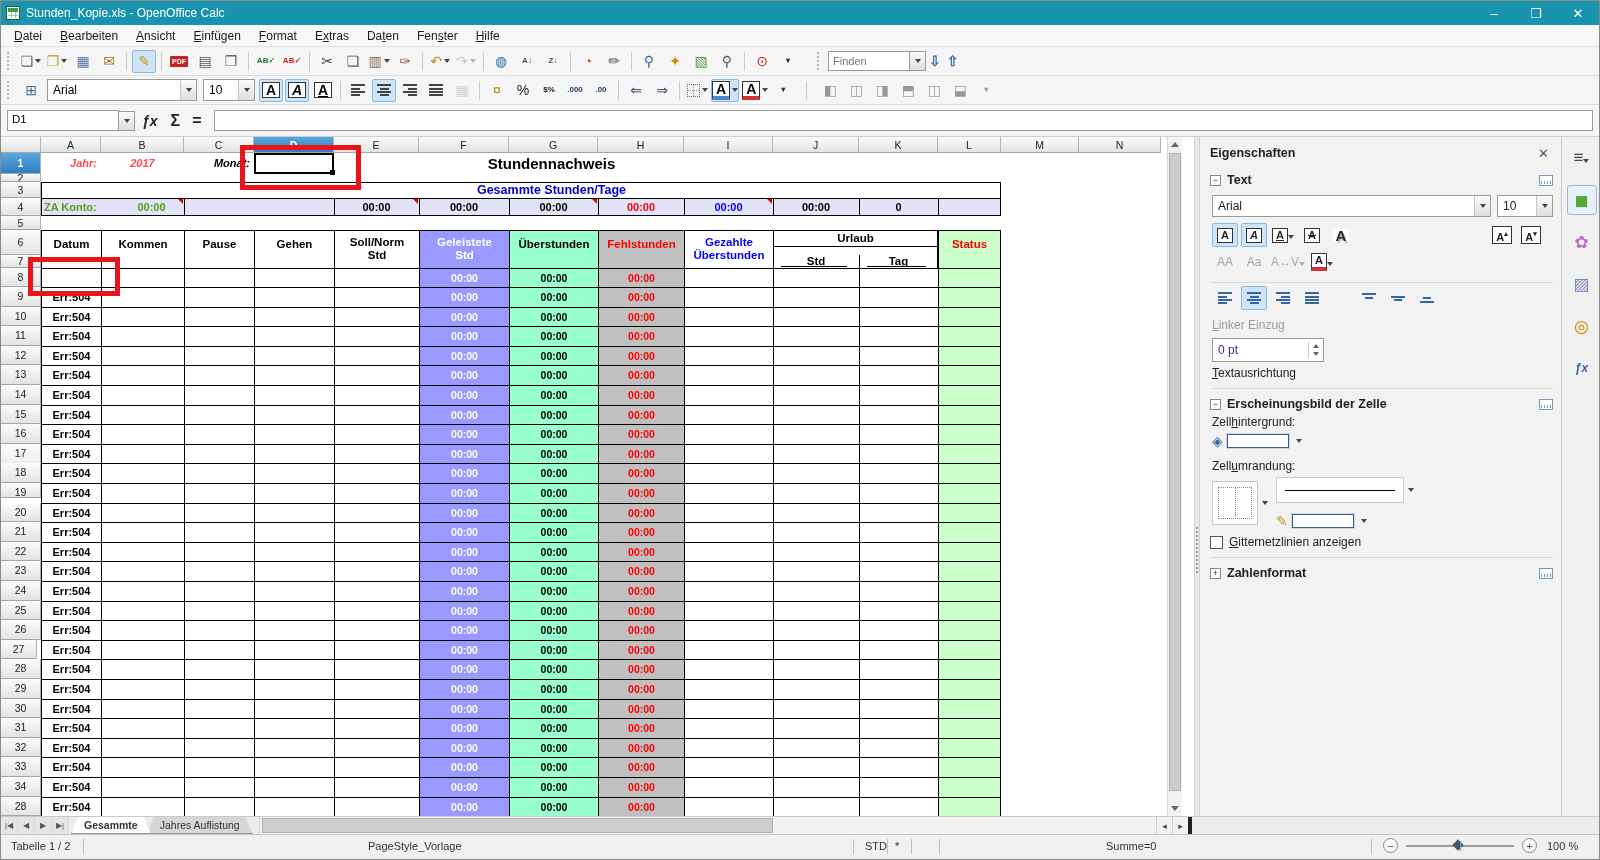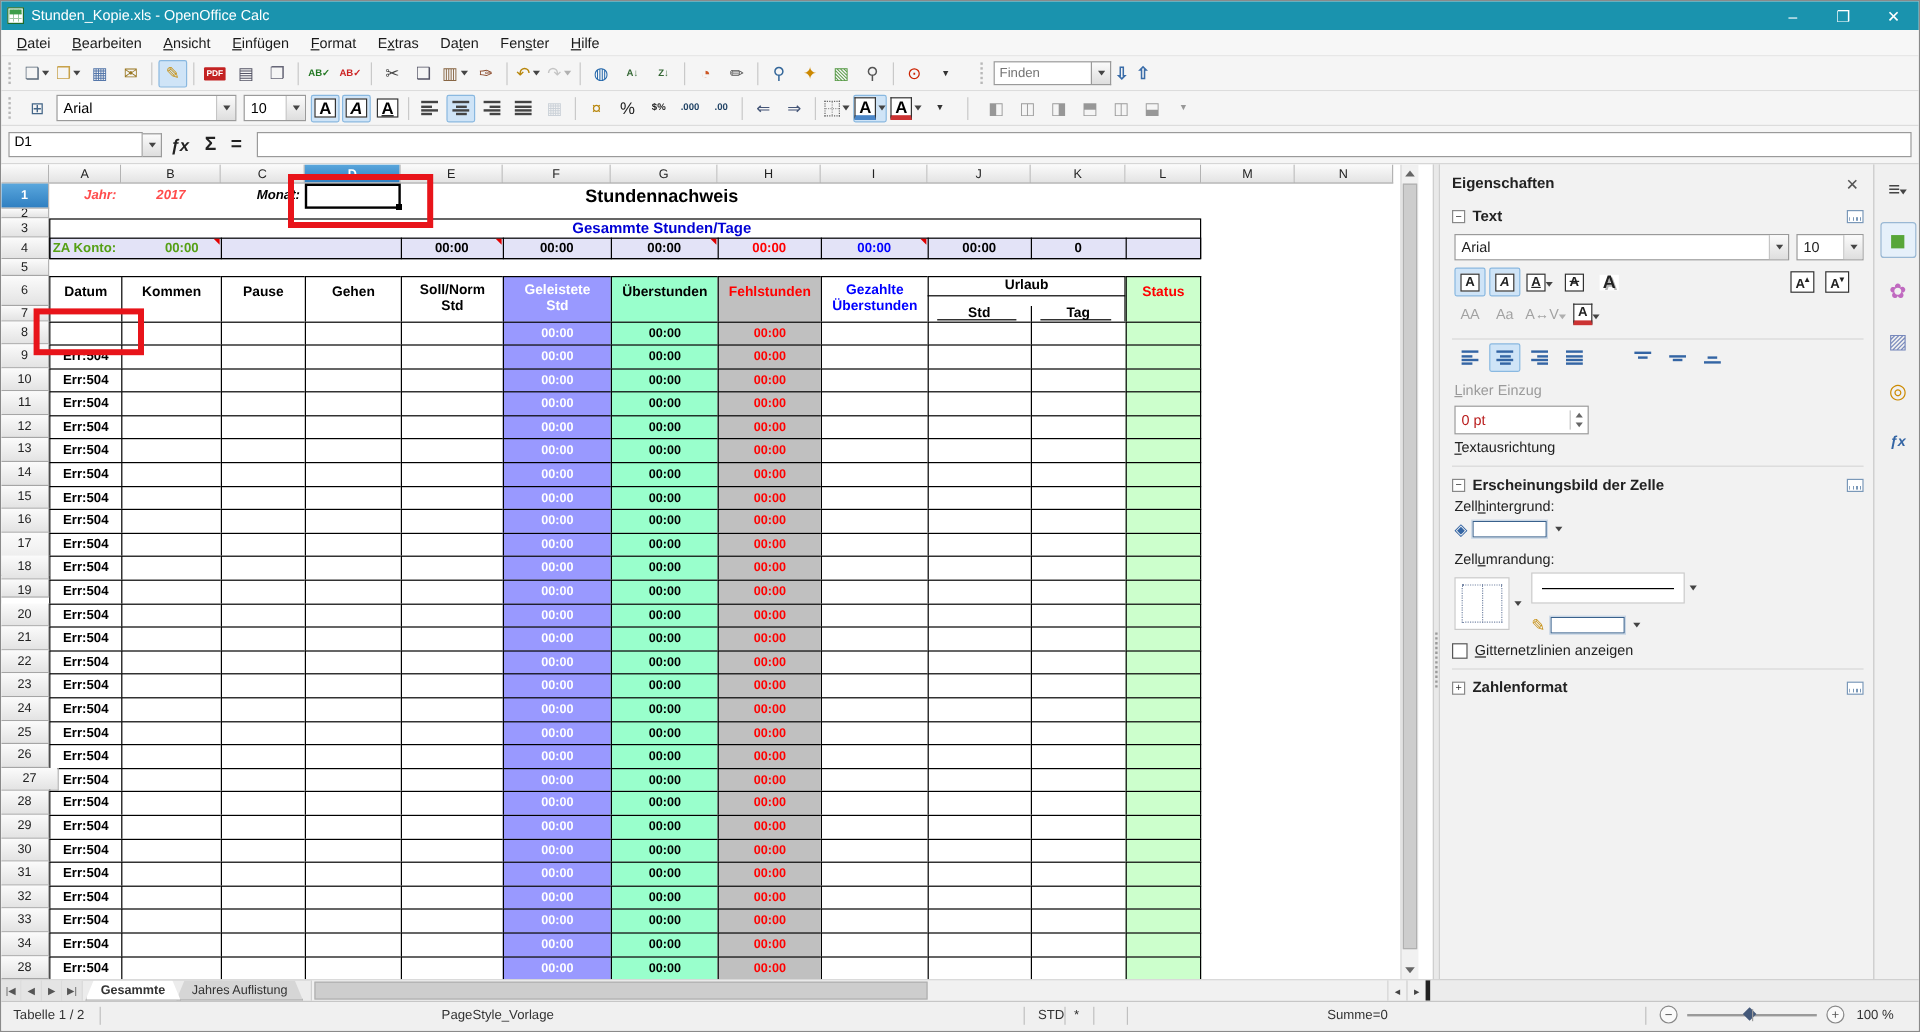--- a/index.html
+++ b/index.html
@@ -121,21 +121,21 @@
   .sbtn{display:inline-flex;align-items:center;justify-content:center;min-width:26px;height:24px;margin-right:3px;border:1px solid transparent;border-radius:2px}
   .sbtn.active{background:#cfe4f7;border-color:#89b8e0}
   .sbtn.disabled{opacity:.38}
   .btnrow .gap{flex:1}
   .dim{color:#9a9a9a}
   .dimlabel{color:#9a9a9a}
   .cb{display:flex;align-items:center;margin:4px 0}
   .cb .box{width:13px;height:13px;border:1px solid #555;background:#fff;margin-right:6px;flex:0 0 auto}
   .cb.dim .box{border-color:#aaa}
   .spin{display:flex;align-items:center;width:112px;height:24px;border:1px solid #9a9a9a;background:#fff;margin-top:6px}
-  .spin .spinval{flex:1;padding:0 5px;color:#b91c1c}
+  .spin .spinval{flex:1;padding:0 5px;color:#4c1d95}
   .spinbtns{width:15px;display:flex;flex-direction:column;align-items:center;border-left:1px solid #c5c5c5}
   .sptri-u{width:0;height:0;border-left:3px solid transparent;border-right:3px solid transparent;border-bottom:4px solid #666;margin:2px 0}
   .sptri-d{width:0;height:0;border-left:3px solid transparent;border-right:3px solid transparent;border-top:4px solid #666;margin:2px 0}
   .indentgrid{display:grid;grid-template-columns:130px 1fr;margin:8px 0 2px 2px}
   .orientrow{display:grid;grid-template-columns:72px 1fr;align-items:start;margin-top:6px}
   .dial{width:56px;height:56px;border:2px solid #34537a;border-radius:50%;position:relative;background:#f8f8f8}
   .dial::before{content:"";position:absolute;left:4px;top:50%;width:24px;border-top:2px solid #34537a}
   .dial::after{content:"";position:absolute;left:24px;top:50%;width:6px;height:6px;margin-top:-3px;background:#34537a;border-radius:50%}
   .anglecombo{width:130px;margin-top:8px}
   .ctl{display:flex;align-items:center;margin:4px 0 10px 2px}
@@ -470,21 +470,21 @@
         <div class="scell rhead" style="left: 0px; top: 306.8px; width: 40px; height: 36px; line-height: 19.6px;">17</div>
         <div class="scell rhead" style="left: 0px; top: 326.4px; width: 40px; height: 19.6px; line-height: 19.6px;">18</div>
         <div class="scell rhead" style="left: 0px; top: 346px; width: 40px; height: 15px; line-height: 19.6px;">19</div>
         <div class="scell rhead" style="left: 0px; top: 365.6px; width: 40px; height: 19.6px; line-height: 19.6px;">20</div>
         <div class="scell rhead" style="left: 0px; top: 385.2px; width: 40px; height: 19.6px; line-height: 19.6px;">21</div>
         <div class="scell rhead" style="left: 0px; top: 404.8px; width: 40px; height: 19.6px; line-height: 19.6px;">22</div>
         <div class="scell rhead" style="left: 0px; top: 424.4px; width: 40px; height: 19.6px; line-height: 19.6px;">23</div>
         <div class="scell rhead" style="left: 0px; top: 444px; width: 40px; height: 19.6px; line-height: 19.6px;">24</div>
         <div class="scell rhead" style="left: 0px; top: 463.6px; width: 40px; height: 19.6px; line-height: 19.6px;">25</div>
         <div class="scell rhead" style="left: 0px; top: 483.2px; width: 40px; height: 19.6px; line-height: 19.6px;">26</div>
-        <div class="scell rhead" style="left: 0px; top: 502.8px; width: 48px; height: 19.6px; line-height: 19.6px;">27</div>
+        <div class="scell rhead" style="left: 0px; top: 502.8px; width: 36px; height: 19.6px; line-height: 19.6px;">27</div>
         <div class="scell rhead" style="left: 0px; top: 522.4px; width: 40px; height: 19.6px; line-height: 19.6px;">28</div>
         <div class="scell rhead" style="left: 0px; top: 542px; width: 40px; height: 19.6px; line-height: 19.6px;">29</div>
         <div class="scell rhead" style="left: 0px; top: 561.6px; width: 40px; height: 19.6px; line-height: 19.6px;">30</div>
         <div class="scell rhead" style="left: 0px; top: 581.2px; width: 40px; height: 19.6px; line-height: 19.6px;">31</div>
         <div class="scell rhead" style="left: 0px; top: 600.8px; width: 40px; height: 19.6px; line-height: 19.6px;">32</div>
         <div class="scell rhead" style="left: 0px; top: 620.4px; width: 40px; height: 19.6px; line-height: 19.6px;">33</div>
         <div class="scell rhead" style="left: 0px; top: 640px; width: 40px; height: 19.6px; line-height: 19.6px;">34</div>
         <div class="scell rhead" style="left: 0px; top: 659.6px; width: 40px; height: 19.6px; line-height: 19.6px;">28</div>
         <div class="scell t-red right italic" style="left: 40px; top: 16px; width: 60px; height: 21px; line-height: 21px;">Jahr:</div>
         <div class="scell t-red italic" style="left: 100px; top: 16px; width: 83px; height: 21px; line-height: 21px;">2017</div>

